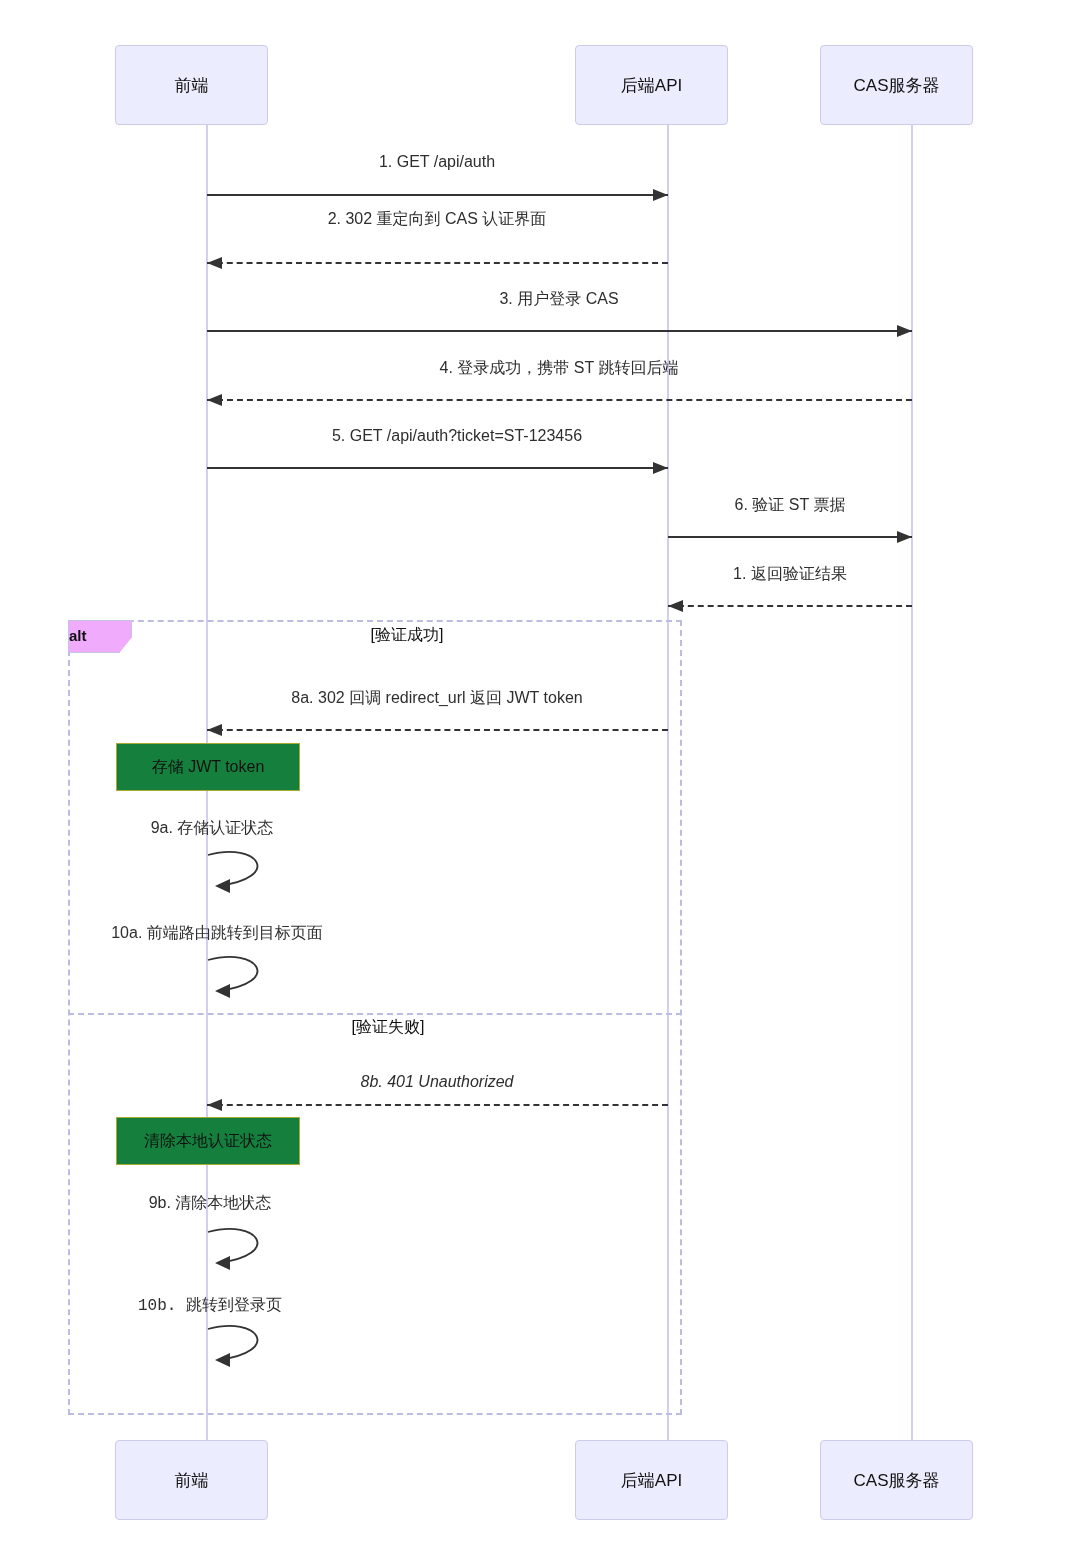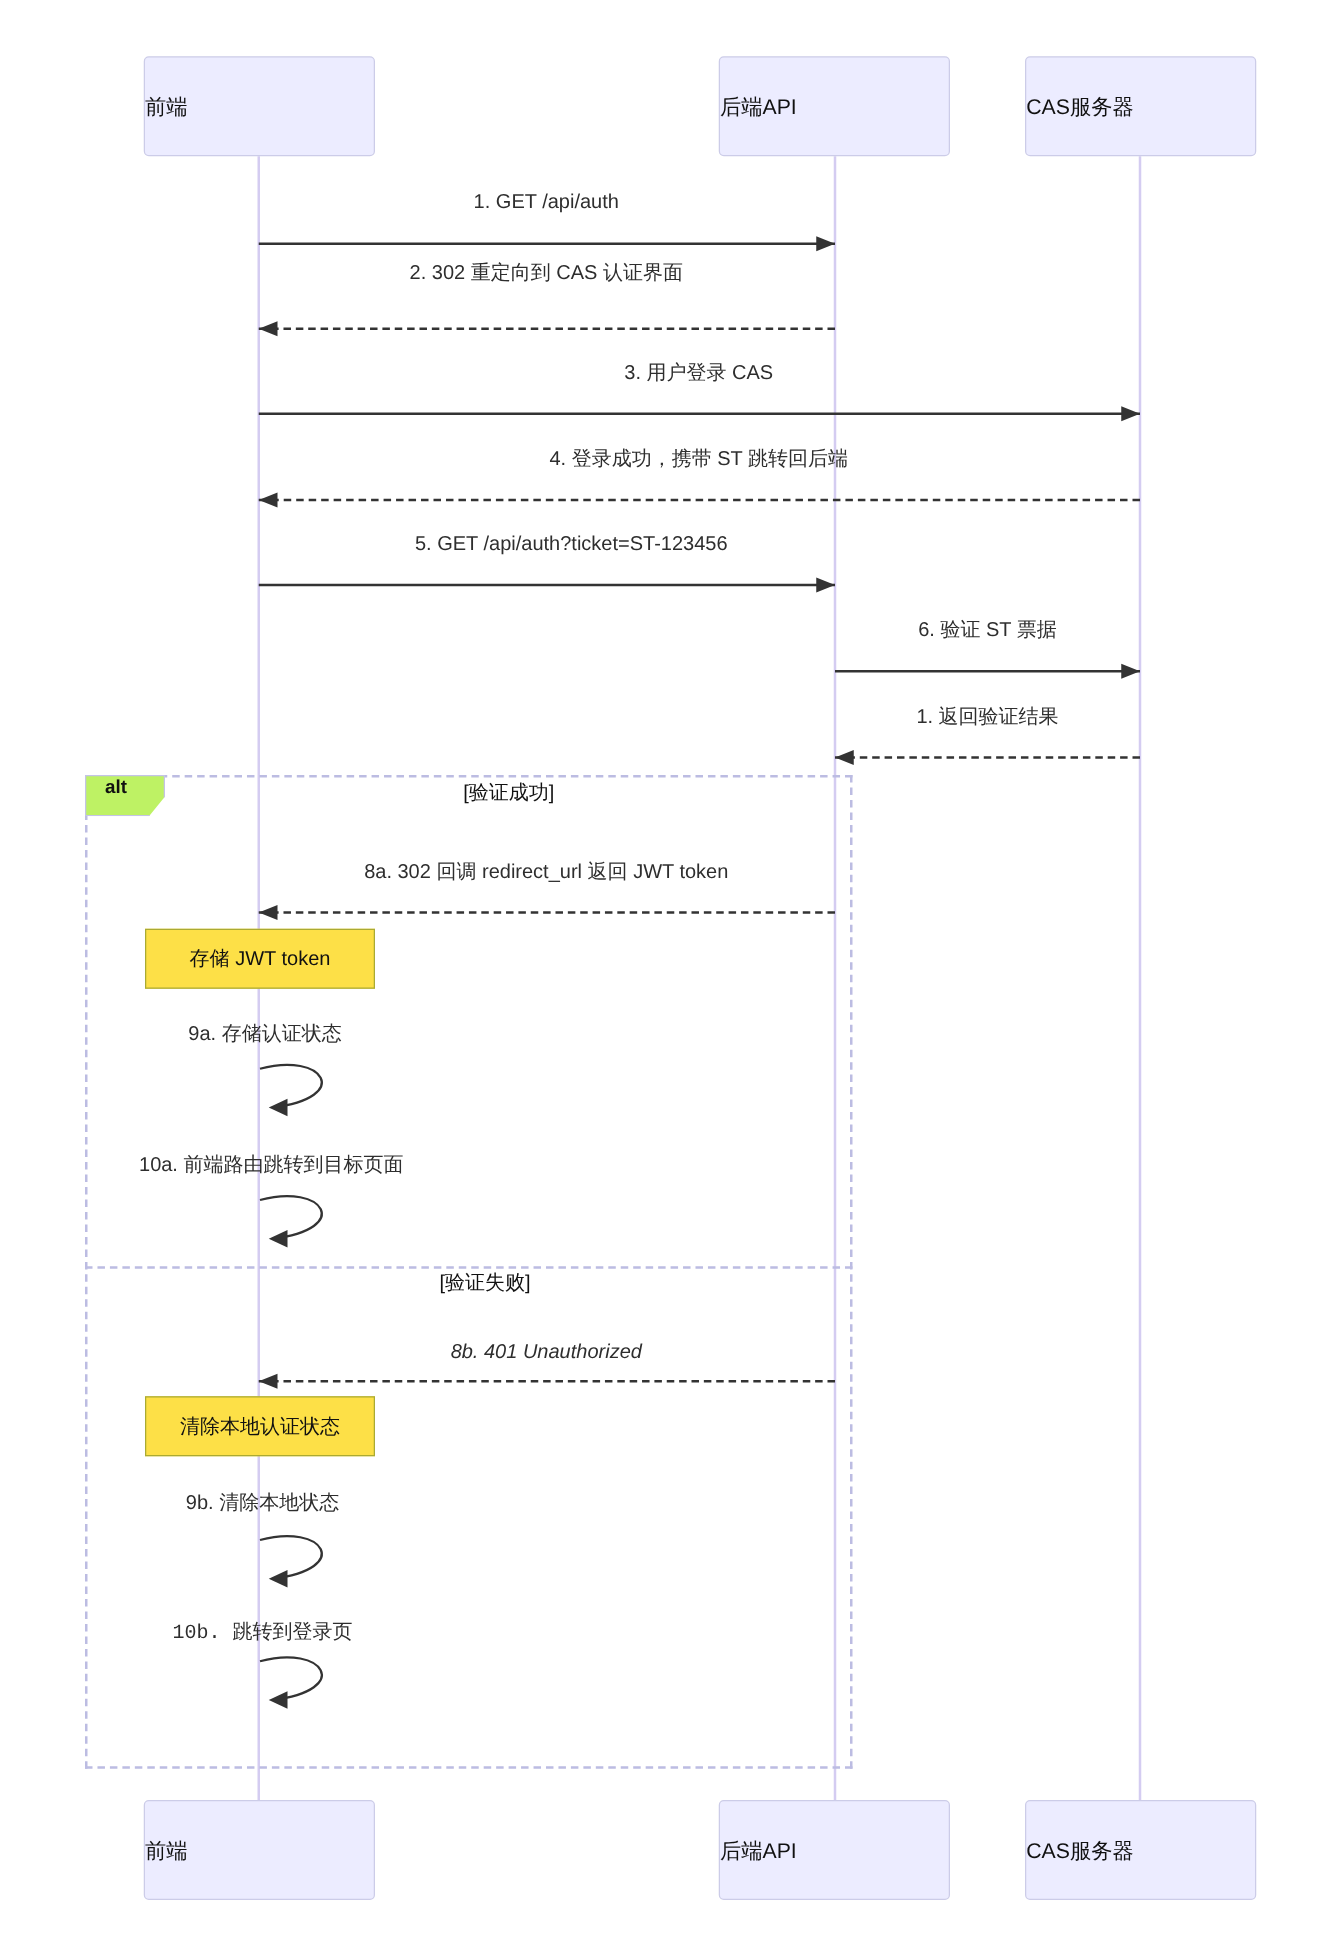--- a/index.html
+++ b/index.html
@@ -15,25 +15,25 @@
   }
   
   .lifeline {
     position:absolute;
     width:2px;
     background:#d4ccf1;
   }
   
   .actor {
     position:absolute;
-    width:185px; height:80px;
+    width:153px; height:80px;
     background:#ececff;
     border:1.5px solid #ccccE8;
     border-radius:4px;
-    display:flex; align-items:center; 
+    display:flex; align-items:center; justify-content:center;
     font-size:17px; color:#111;
   }
   
   .msg {
     position:absolute;
     height:0;
   }
   .msg.solid  { border-top:2px solid #333; }
   .msg.dashed { border-top:2px dashed #333; }
   .msg .head {
@@ -53,42 +53,42 @@
     line-height:22px;
   }
   
   .selfloop { position:absolute; overflow:visible; }
   .selfloop path { stroke:#333; stroke-width:1.8; fill:none; }
   .selfloop polygon { fill:#333; }
   
   .note {
     position:absolute;
     width:184px; height:48px;
-    background:#fde047;
+    background:#15803d;
     border:1px solid #aaaa33;
     display:flex; align-items:center; justify-content:center;
     font-size:16px; color:#111;
     white-space:nowrap;
   }
   
   .alt-frame {
     position:absolute;
     left:68px; top:620px;
     width:614px; height:795px;
     border:2px dashed #bcbce2;
   }
   .alt-label {
     position:absolute;
     left:68px; top:620px;
     width:64px; height:33px;
-    background:#bef264;
+    background:#f0abfc;
     border:1px solid #c4c4e6;
     clip-path:polygon(0 0, 100% 0, 100% 52%, 80% 100%, 0 100%);
-    display:flex; 
-    padding-left:15px; padding-bottom:3px;
+    display:flex; align-items:center;
+    padding-bottom:3px;
     font-size:15px; font-weight:700; color:#111;
   }
   .alt-divider {
     position:absolute;
     left:68px; top:1013px;
     width:614px; height:0;
     border-top:2px dashed #bcbce2;
   }
   .condition {
     position:absolute;

